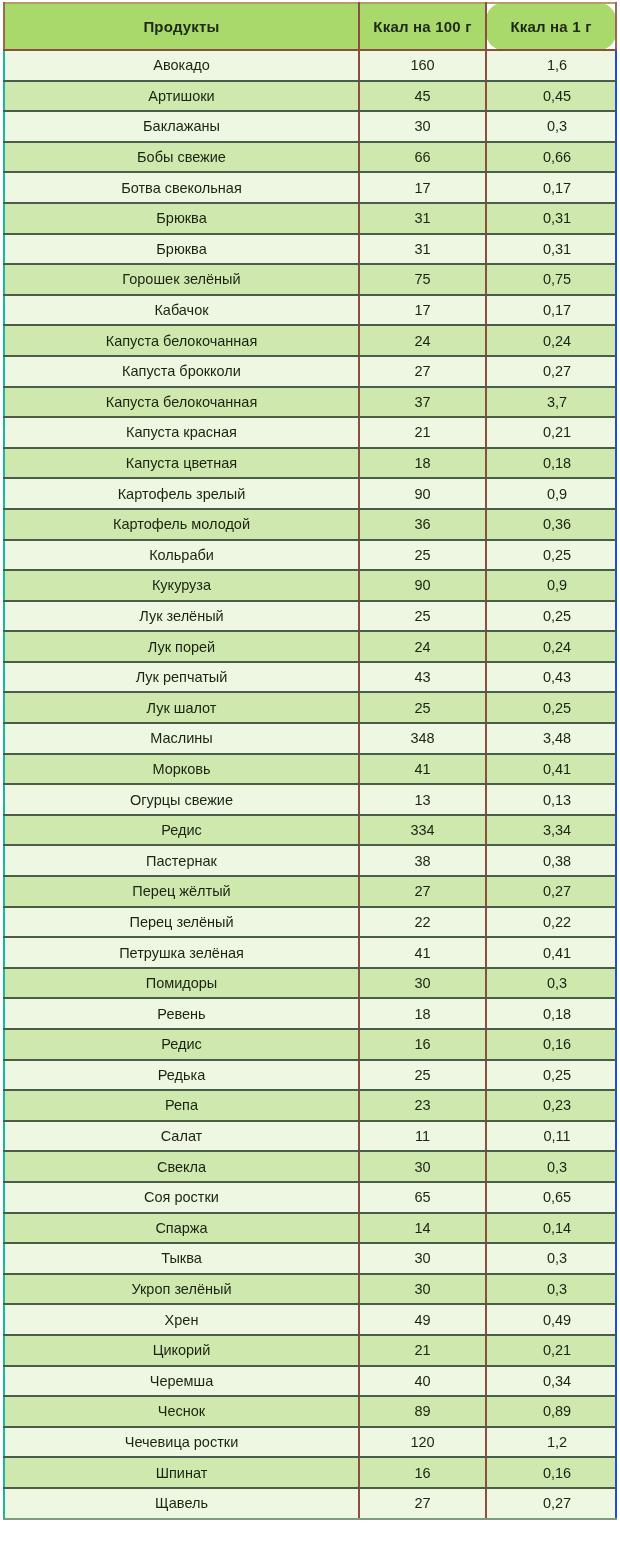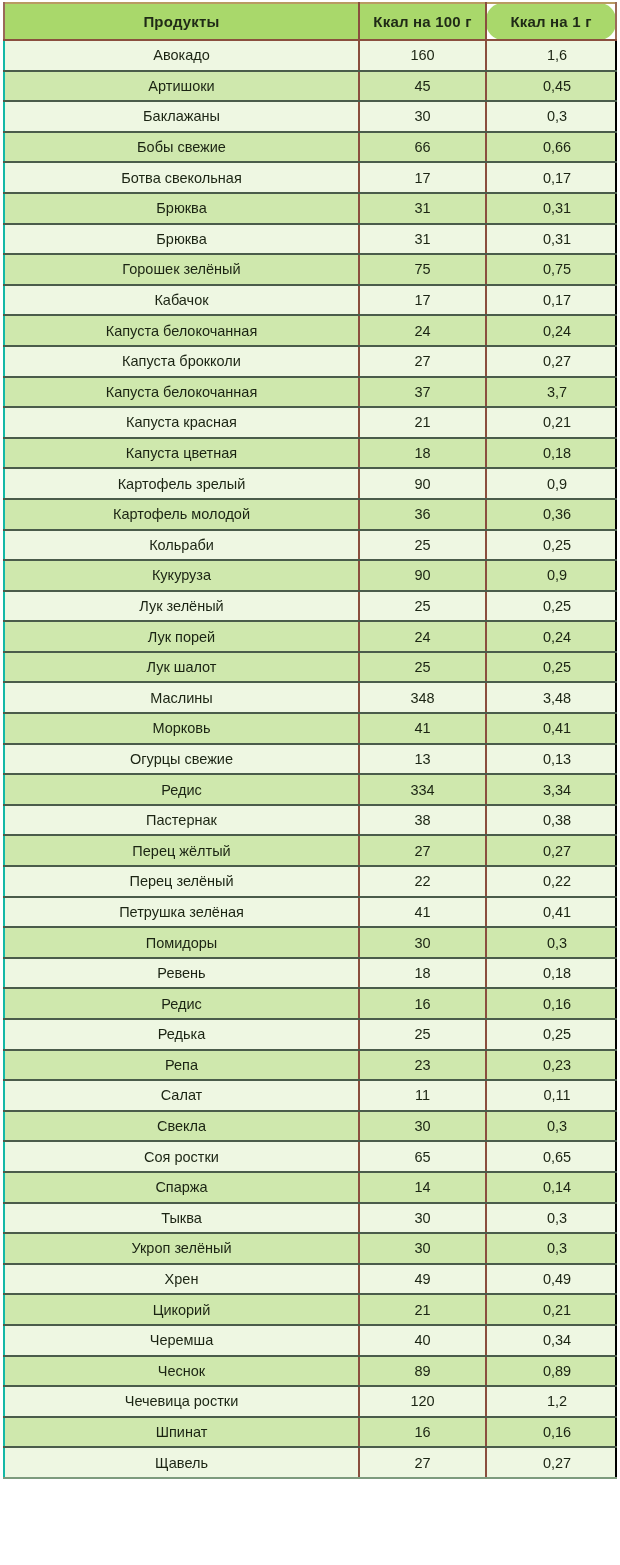--- a/index.html
+++ b/index.html
@@ -31,21 +31,21 @@
   table.calorie-table col.c-name  { width: 355px; }
   table.calorie-table col.c-k100  { width: 127px; }
   table.calorie-table col.c-k1    { width: 130px; }
 
   thead th {
     background: #a9d86b;
     color: #1f2a16;
     font-size: 15px;
     font-weight: bold;
     text-align: center;
-    height: 37px;
+    height: 47px;
     padding: 0 4px;
     box-sizing: border-box;
     border-bottom: 2px solid #8a4f3e;
     border-right: 2px solid #8a4f3e;
     letter-spacing: .2px;
   }
   thead th.first-col {
     border-left: 2px solid #9a6a58;
   }
   thead th.last-col {
@@ -62,21 +62,21 @@
     box-sizing: border-box;
     border-bottom: 2px solid #4a5c4a;
     border-right: 2px solid #8a4f3e;
     white-space: nowrap;
     overflow: hidden;
   }
   tbody td.first-col {
     border-left: 2px solid #14b8a6;
   }
   tbody td.last-col {
-    border-right: 2px solid #000000;
+    border-right: 2px solid #1d4ed8;
     padding-left: 16px;
   }
 
   tbody tr.row-light td { background: #eef7e2; }
   tbody tr.row-green td { background: #cfe8ad; }
 
   tbody tr:last-child td {
     border-bottom: 2px solid #7d9b7d;
     margin-left: 19px;
   }
@@ -192,20 +192,25 @@
         <tr class="row-light">
           <td class="first-col">Лук зелёный</td>
           <td>25</td>
           <td class="last-col">0,25</td>
         </tr>
         <tr class="row-green">
           <td class="first-col">Лук порей</td>
           <td>24</td>
           <td class="last-col">0,24</td>
         </tr>
+        <tr class="row-light">
+          <td class="first-col">Лук репчатый</td>
+          <td>43</td>
+          <td class="last-col">0,43</td>
+        </tr>
         <tr class="row-green">
           <td class="first-col">Лук шалот</td>
           <td>25</td>
           <td class="last-col">0,25</td>
         </tr>
         <tr class="row-light">
           <td class="first-col">Маслины</td>
           <td>348</td>
           <td class="last-col">3,48</td>
         </tr>

